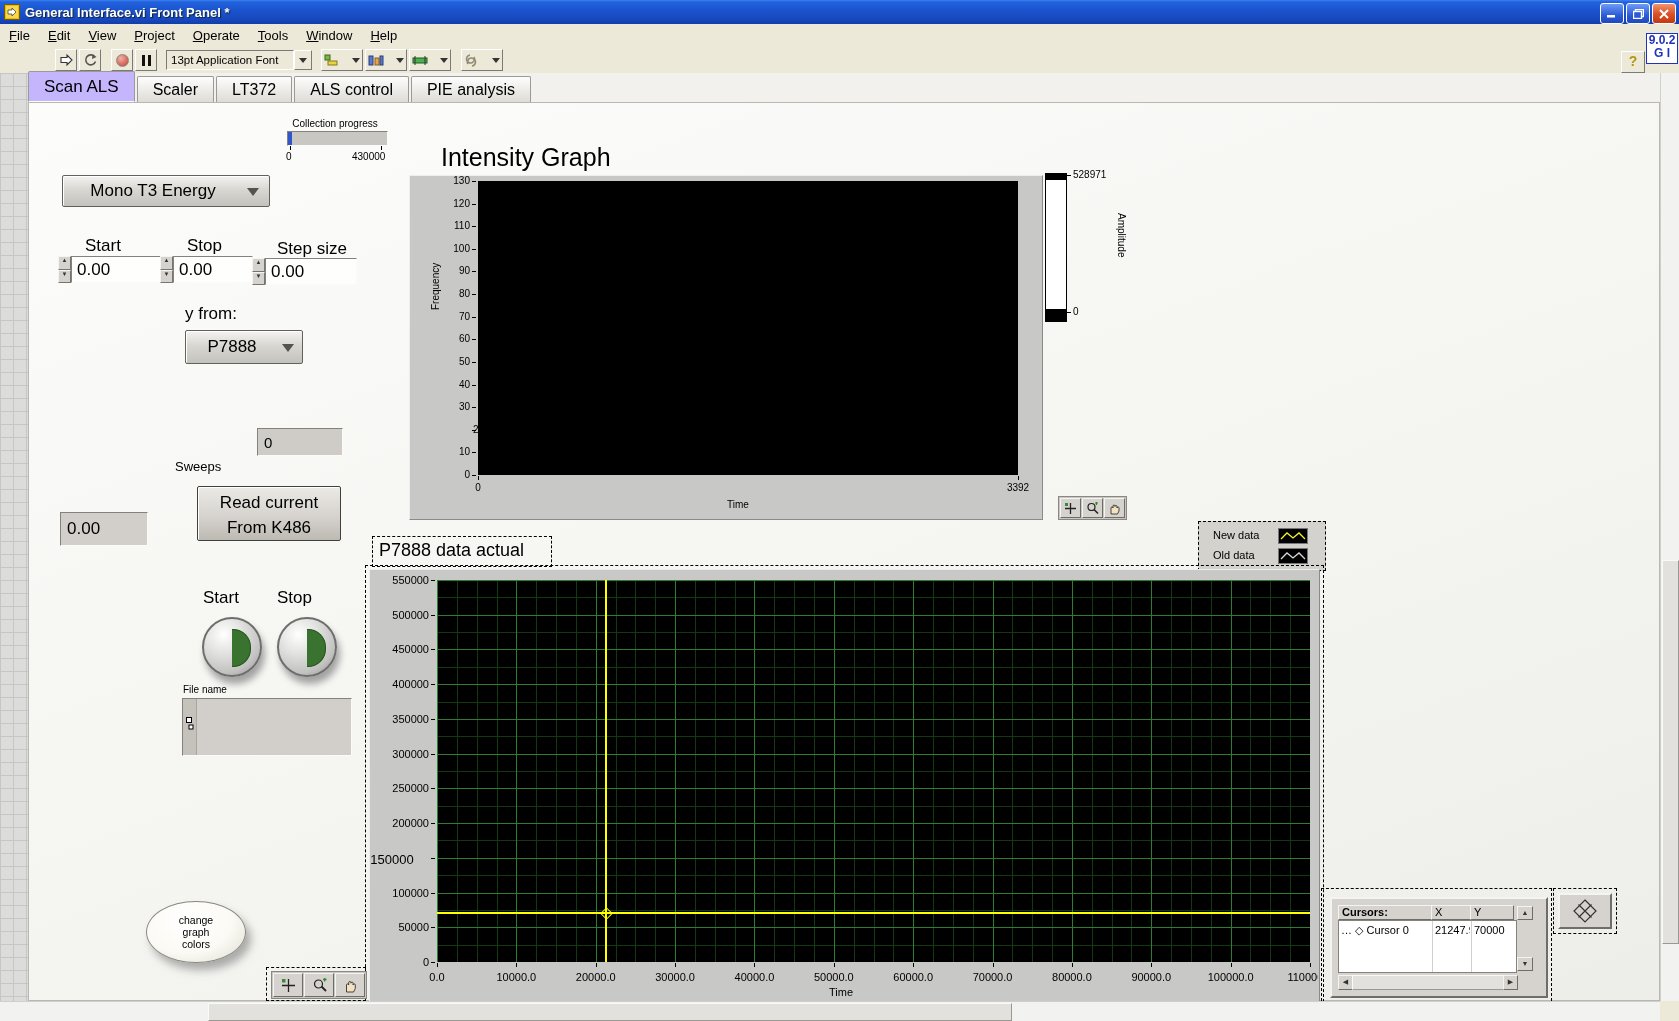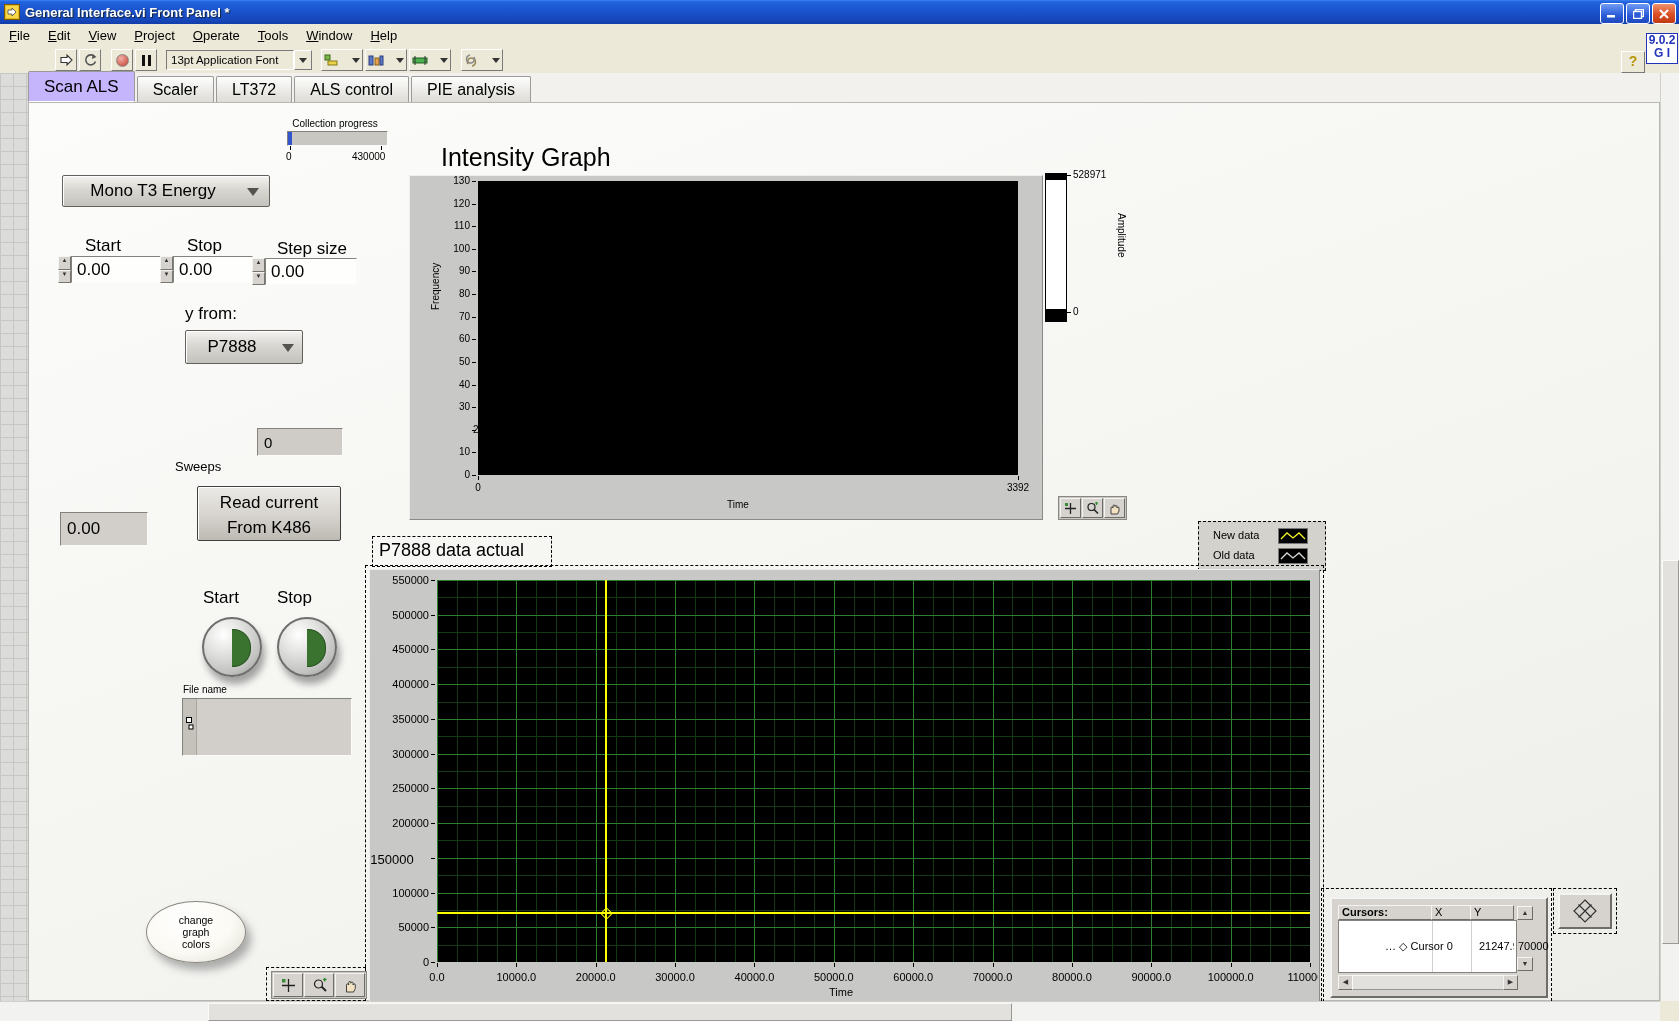--- a/index.html
+++ b/index.html
@@ -550,21 +550,21 @@
 
   <div class="dashedbox" style="left:1321px;top:888px;width:229px;height:116px;"></div>
   <div class="cur-panel" style="left:1330px;top:897px;width:214px;height:97px;">
     <div class="cur-head" style="left:6px;top:6px;width:90px;font-weight:bold;">Cursors:</div>
     <div class="cur-head" style="left:99px;top:6px;width:36px;">X</div>
     <div class="cur-head" style="left:138px;top:6px;width:36px;">Y</div>
     <div class="sbtn" style="left:185px;top:7px;width:14px;height:12px;">▲</div>
     <div style="position:absolute;left:6px;top:21px;width:177px;height:51px;background:#fff;border:1px solid #84827c;">
       <div style="position:absolute;left:93px;top:0;width:1px;height:100%;background:#d0d0ce;"></div>
       <div style="position:absolute;left:132px;top:0;width:1px;height:100%;background:#d0d0ce;"></div>
-      <div id="cursor-rows" style="position:absolute;left:0;top:16px;width:100%;height:100%;margin-left:44px;">
+      <div id="cursor-rows" style="position:absolute;left:0;top:0;width:100%;height:100%;">
           <div style="position: absolute; left: 0px; top: 3px; width: 100%; height: 15px;">
             <div class="cur-cell" style="left: 2px; width: 90px;">… ◇ Cursor 0</div>
             <div class="cur-cell" style="left: 96px; width: 35px;">21247.9</div>
             <div class="cur-cell" style="left: 135px; width: 42px;">70000</div>
           </div>
         </div>
     </div>
     <div class="sbtn" style="left:185px;top:58px;width:14px;height:12px;">▼</div>
     <div class="sbtn" style="left:6px;top:76px;width:13px;height:13px;">◀</div>
     <div class="scroll-thumb" style="left:20px;top:76px;width:150px;height:13px;"></div>

